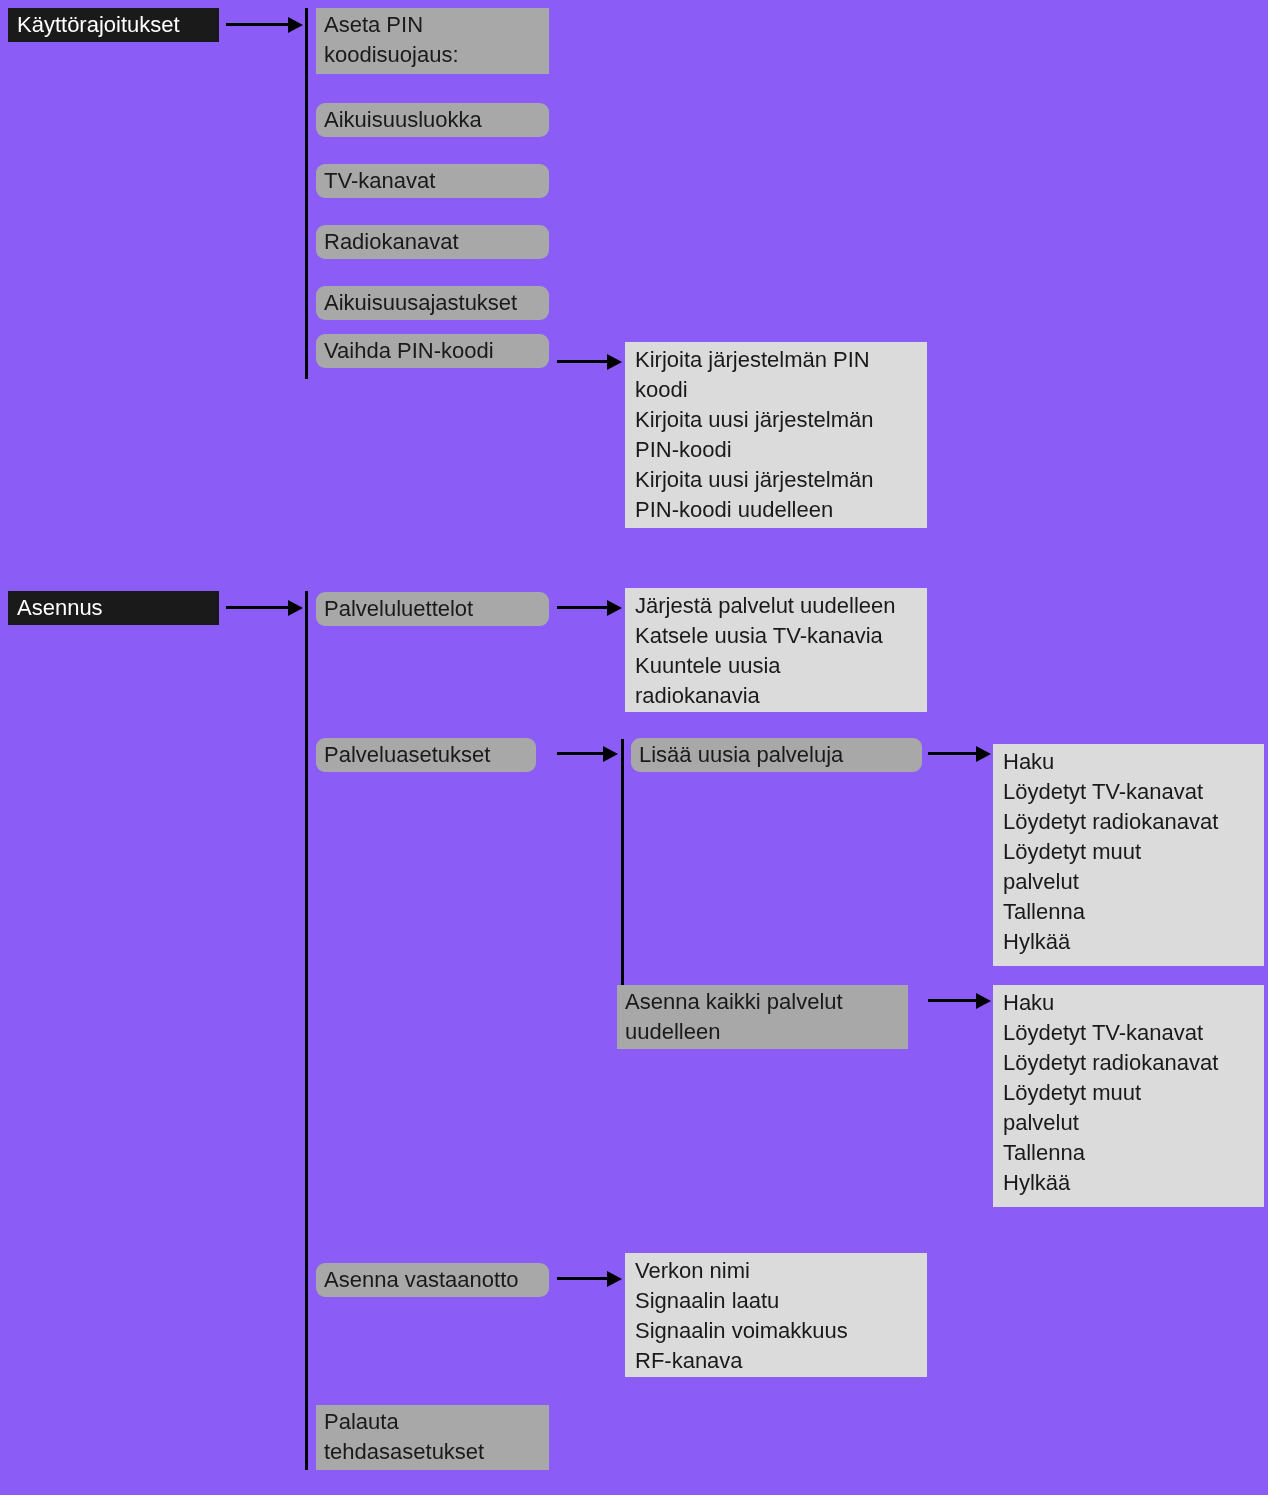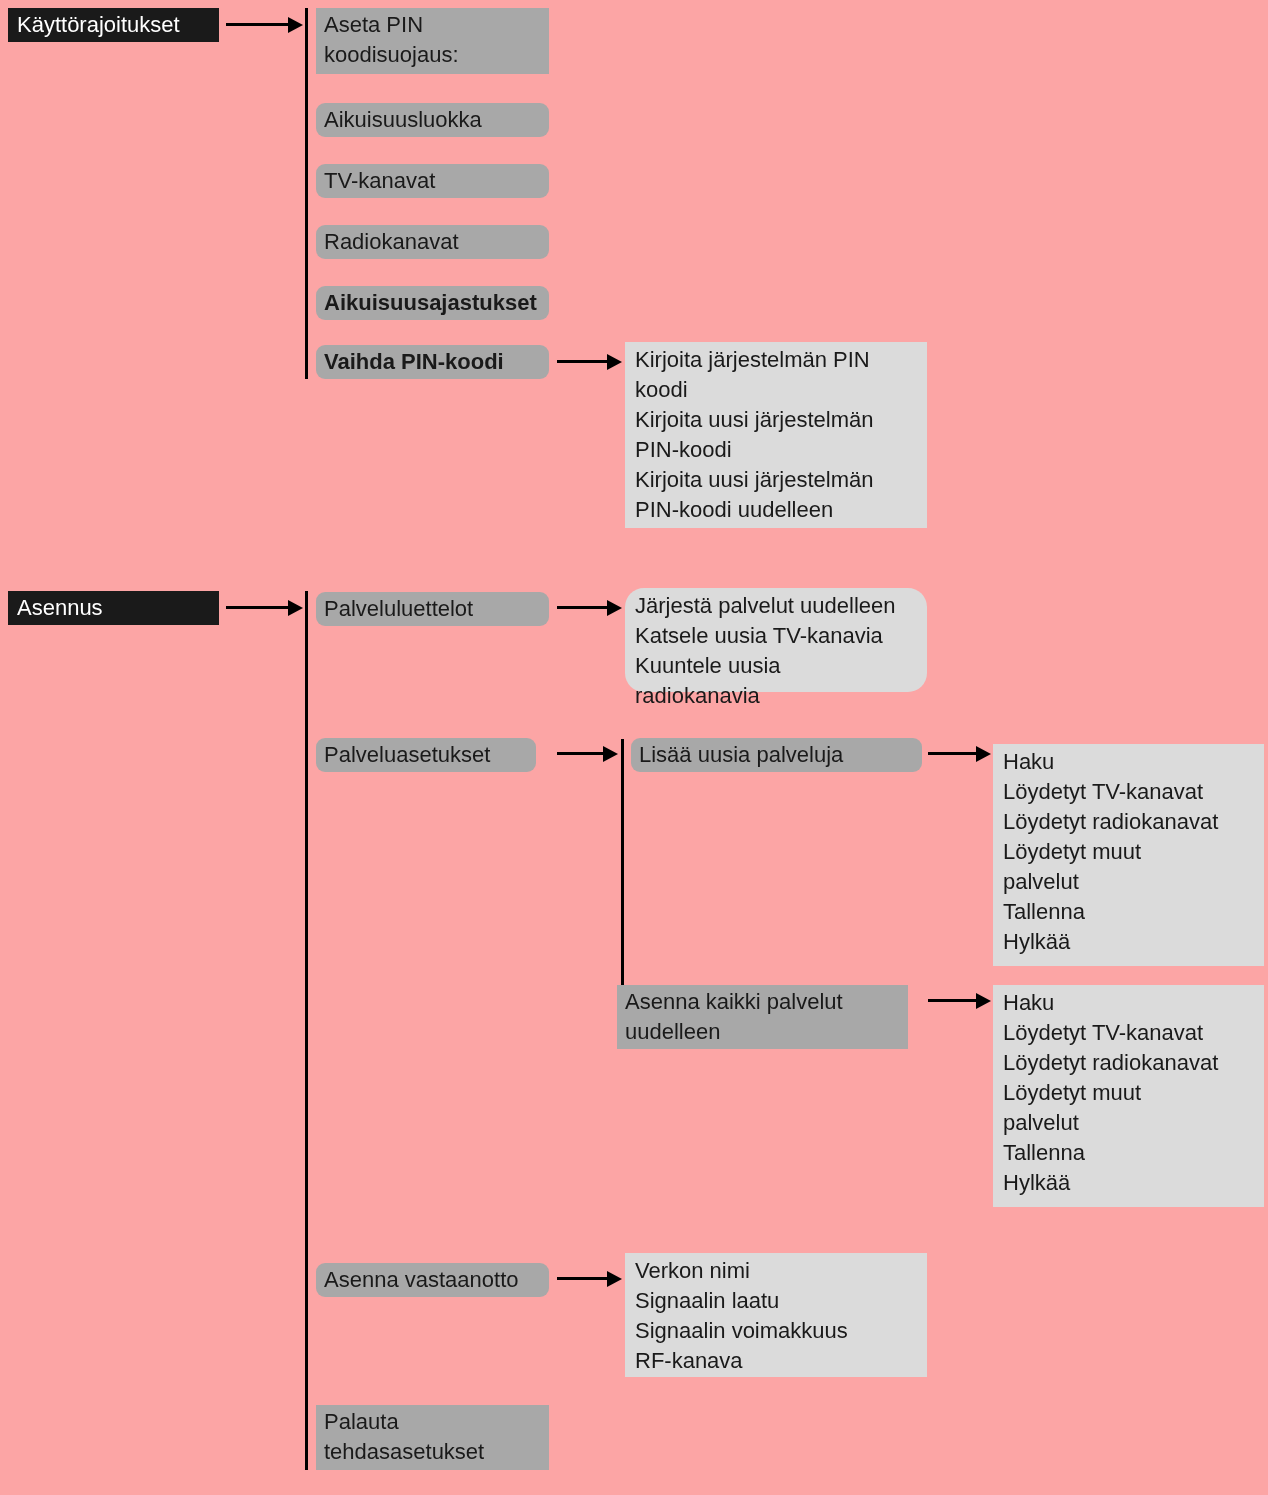--- a/index.html
+++ b/index.html
@@ -2,21 +2,21 @@
 <html><head>
 <meta charset="utf-8">
 <style>
   * { margin: 0; padding: 0; box-sizing: border-box; }
   html, body { background: #ffffff; }
   body { font-family: "Liberation Sans", sans-serif; }
   .canvas {
     position: relative;
     width: 1268px;
     height: 1495px;
-    background: #fca5a5;
+    background: #8b5cf6;
     overflow: hidden;
     color: #1a1a1a;
     padding-left: 12px;
   }
   .node {
     position: absolute;
     font-size: 22px;
     line-height: 30px;
     white-space: pre;
     color: #1a1a1a;
@@ -78,44 +78,44 @@
 
   <div class="node l2" style="left:316px; top:8px; width:233px; height:66px;">Aseta PIN
 koodisuojaus:</div>
 
   <div class="node l2 single" style="left:316px; top:103px; width:233px; height:34px;">Aikuisuusluokka</div>
 
   <div class="node l2 single" style="left:316px; top:164px; width:233px; height:34px;">TV-kanavat</div>
 
   <div class="node l2 single" style="left:316px; top:225px; width:233px; height:34px;text-align:right;">Radiokanavat</div>
 
-  <div class="node l2 single" style="left:316px; top:286px; width:233px; height:34px;font-weight:bold;">Aikuisuusajastukset</div>
+  <div class="node l2 single" style="left:316px; top:286px; width:233px; height:34px;">Aikuisuusajastukset</div>
 
-  <div class="node l2 single" style="left:316px; top:345px; width:233px; height:34px;font-weight:bold;">Vaihda PIN-koodi</div>
+  <div class="node l2 single" style="left:316px; top:334px; width:233px; height:34px;">Vaihda PIN-koodi</div>
 
   <div class="arrow" style="left:557px; top:360px; width:50px;"></div>
 
   <div class="node l3" style="left:625px; top:342px; width:302px; height:186px;">Kirjoita järjestelmän PIN
 koodi
 Kirjoita uusi järjestelmän
 PIN-koodi
 Kirjoita uusi järjestelmän
 PIN-koodi uudelleen</div>
 
   <div class="node root" style="left:8px; top:591px; width:211px; height:34px;text-align:right;">Asennus</div>
 
   <div class="arrow" style="left:226px; top:606px; width:62px;"></div>
 
   <div class="vline" style="left:305px; top:591px; height:879px;"></div>
 
   <div class="node l2 single" style="left:316px; top:592px; width:233px; height:34px;">Palveluluettelot</div>
 
   <div class="arrow" style="left:557px; top:606px; width:50px;"></div>
 
-  <div class="node l3" style="left:625px; top:588px; width:302px; height:104px;border-radius:19px;">Järjestä palvelut uudelleen
+  <div class="node l3" style="left:625px; top:588px; width:302px; height:124px;">Järjestä palvelut uudelleen
 Katsele uusia TV-kanavia
 Kuuntele uusia
 radiokanavia</div>
 
   <div class="node l2 single" style="left:316px; top:738px; width:220px; height:34px;">Palveluasetukset</div>
 
   <div class="arrow" style="left:557px; top:752px; width:46px;"></div>
 
   <div class="vline" style="left:621px; top:739px; height:310px;"></div>
 

